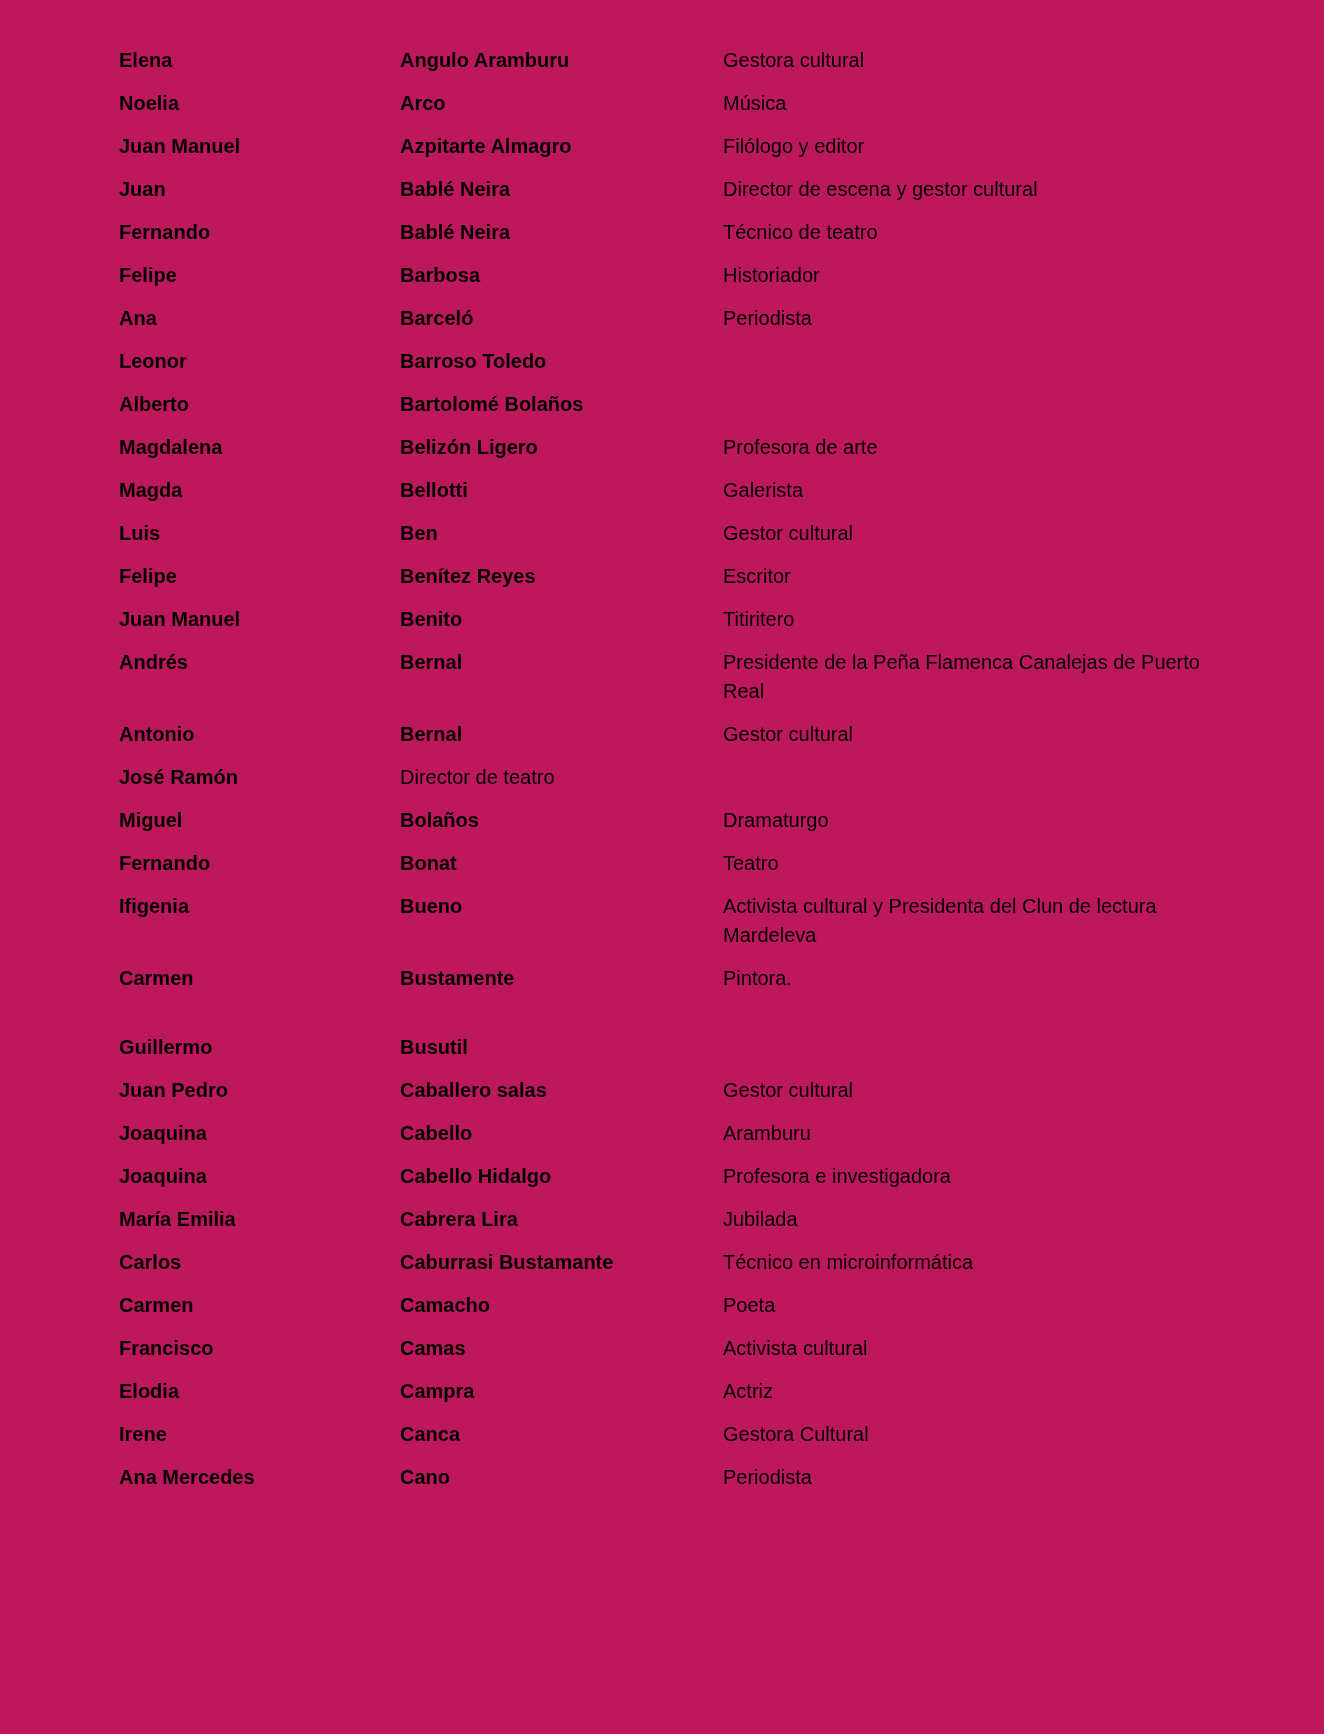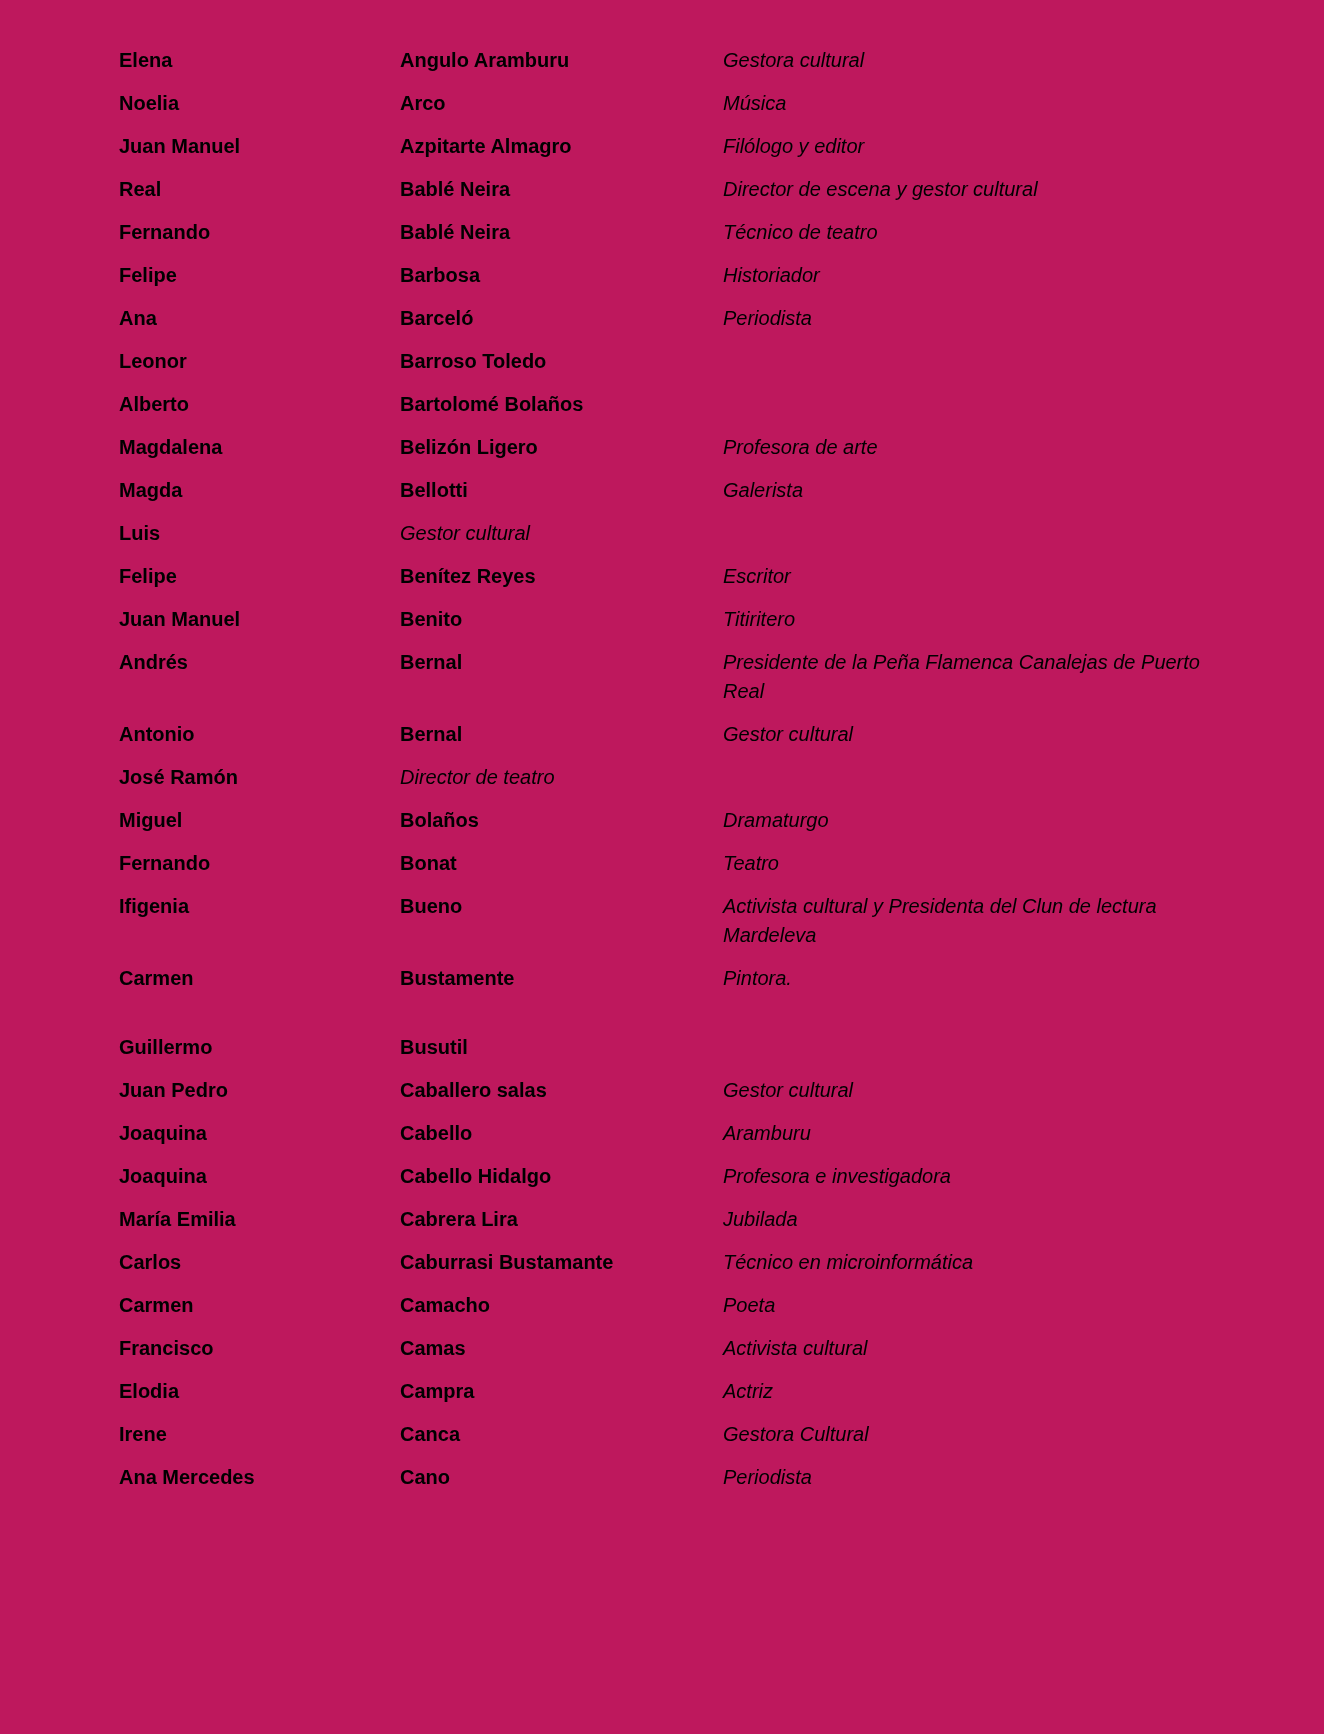--- a/index.html
+++ b/index.html
@@ -26,21 +26,20 @@
     display: grid;
     grid-template-columns: 281px 323px 478px;
     font-size: 20px;
     line-height: 29px;
     margin-bottom: 14px;
   }
   .cell.first, .cell.last {
     font-weight: bold;
   }
   .cell.role {
-    font-style: italic;
   }
   .spacer-row {
     height: 12px;
     margin-bottom: 14px;
   }
 </style>
 </head>
 <body>
 
 <div class="page">
@@ -57,21 +56,21 @@
     <div class="cell role">Música</div>
   </div>
 
   <div class="row">
     <div class="cell first">Juan Manuel</div>
     <div class="cell last">Azpitarte Almagro</div>
     <div class="cell role">Filólogo y editor</div>
   </div>
 
   <div class="row">
-    <div class="cell first">Real</div>
+    <div class="cell first">Juan</div>
     <div class="cell last">Bablé Neira</div>
     <div class="cell role">Director de escena y gestor cultural</div>
   </div>
 
   <div class="row">
     <div class="cell first">Fernando</div>
     <div class="cell last">Bablé Neira</div>
     <div class="cell role">Técnico de teatro</div>
   </div>
 
@@ -106,20 +105,21 @@
   </div>
 
   <div class="row">
     <div class="cell first">Magda</div>
     <div class="cell last">Bellotti</div>
     <div class="cell role">Galerista</div>
   </div>
 
   <div class="row">
     <div class="cell first">Luis</div>
+    <div class="cell last">Ben</div>
     <div class="cell role">Gestor cultural</div>
   </div>
 
   <div class="row">
     <div class="cell first">Felipe</div>
     <div class="cell last">Benítez Reyes</div>
     <div class="cell role">Escritor</div>
   </div>
 
   <div class="row">

